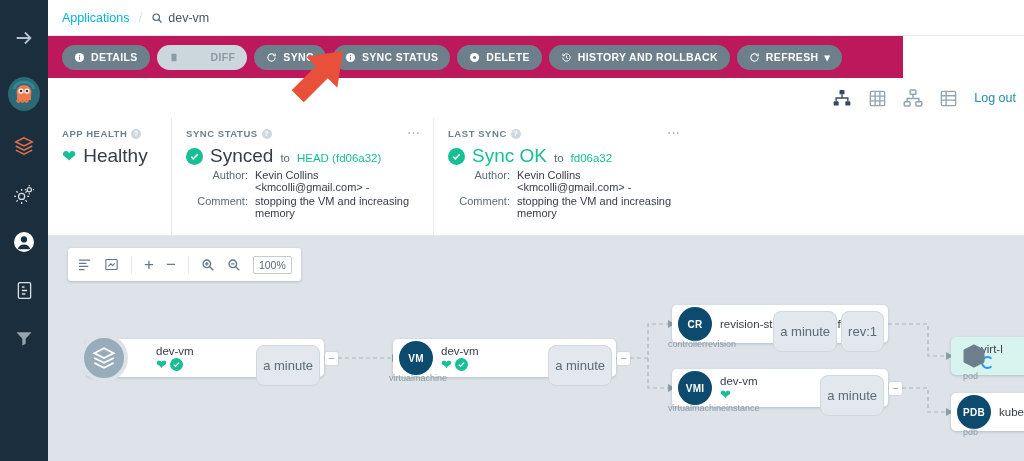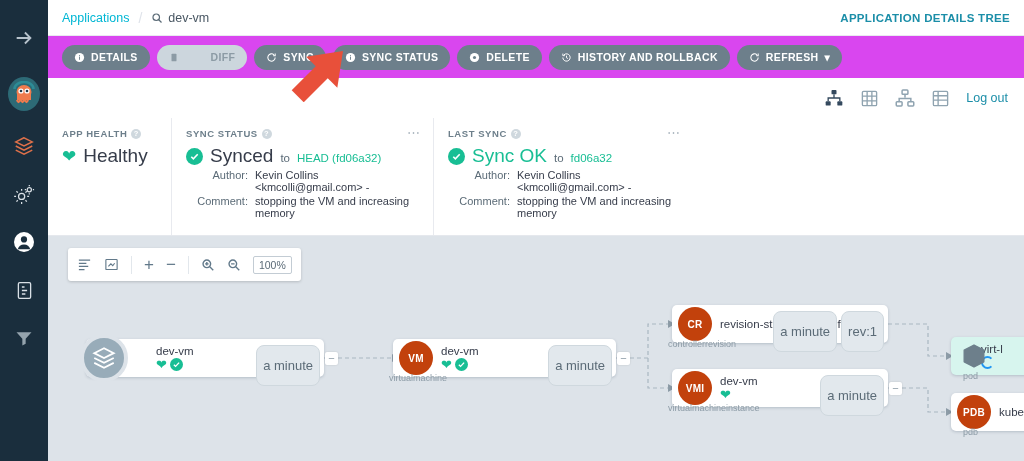--- a/index.html
+++ b/index.html
@@ -44,37 +44,37 @@
   .crumb-sep { color: #dfe3ea; margin: 0 9px; font-size: 14px; }
   .crumb-cur { color: #495763; font-size: 12.5px; display:flex; align-items:center; gap:5px;}
   .crumb-cur svg { display:block; }
   #page-title-right {
     margin-left: auto; color: #1b8ea8; font-size: 11.5px; font-weight: bold;
     letter-spacing: .3px;
   }
 
   
   #toolbar {
-    position: absolute; left: 48px; top: 36px; width: 976px; height: 42px;
-    background: #d946ef; display: flex; align-items: center; padding: 0 14px; gap: 7px;
+    position: absolute; left: 48px; top: 36px; width: 855px; height: 42px;
+    background: #be185d; display: flex; align-items: center; padding: 0 14px; gap: 7px;
   }
   .abtn {
     height: 25px; border-radius: 13px; background: #6d7f8b; color: #fff;
     display: flex; align-items: center; gap: 6px;
     padding: 0 12px; font-size: 10.5px; font-weight: bold; letter-spacing: .35px;
     cursor: pointer; white-space: nowrap;
   }
   .abtn.disabled { background: #ccd6dd; color: #8c9ba5; gap: 32px; }
   .abtn svg { display: block; flex: 0 0 auto; }
 
   
   #viewrow {
     position: absolute; left: 48px; top: 78px; width: 976px; height: 40px;
     background: #fff; display: flex; align-items: center; justify-content: flex-end;
-    padding-right: 16px; gap: 16px;
+    padding-right: 8px; gap: 16px;
   }
   .vicon { color: #8fa3b0; cursor: pointer; display:flex; }
   .vicon.active { color: #34495e; }
   #logout { color: #1b8ea8; font-size: 12.5px; cursor: pointer; }
 
   
   #cards {
     position: absolute; left: 48px; top: 118px; width: 976px; height: 118px;
     background: #fff; display: flex; border-bottom: 1px solid #e5e8ed;
   }
@@ -127,21 +127,21 @@
   
   .node {
     position: absolute; background: #fff; border-radius: 5px;
     box-shadow: 0 1px 3px rgba(40,60,80,.22); height: 38px;
     display: flex; align-items: center;
   }
   .node.mint { background: #d7f5ee; }
   .node-badge {
     position: absolute; left: 6px; top: 2px;
     width: 34px; height: 34px; border-radius: 50%;
-    background: #c2410c; color: #fff;
+    background: #0c4a6e; color: #fff;
     display: flex; align-items: center; justify-content: center;
     font-size: 10px; font-weight: bold; letter-spacing: .3px;
   }
   .node-badge.big {
     width: 48px; height: 48px; left: -6px; top: -5px; background: #98acb9;
     border: 4px solid #dde3e9;
   }
   .node-kind {
     position: absolute; left: -4px; top: 34px; font-size: 9px; color: #8d9ca7;
     white-space: nowrap;
@@ -238,21 +238,20 @@
 <div id="topbar">
   <span class="crumb-link">Applications</span>
   <span class="crumb-sep">/</span>
   <span class="crumb-cur">
     <svg width="12" height="12" viewBox="0 0 24 24" fill="none" stroke="#5b6b77" stroke-width="2.4">
       <circle cx="10.5" cy="10.5" r="6.5"></circle>
         <path d="M15.5 15.5 21 21"></path>
     </svg>
     <span>dev-vm</span>
   </span>
-  <span id="page-title-right">APPLICATION DETAILS TREE</span>
 </div>
 
 <div id="toolbar">
 
   <div class="abtn">
     <svg width="11" height="11" viewBox="0 0 24 24">
         <circle cx="12" cy="12" r="10" fill="#fff"></circle>
         <rect x="11" y="10" width="2" height="7" fill="#6d7f8b"></rect>
         <rect x="11" y="6.5" width="2" height="2" fill="#6d7f8b"></rect>
       </svg>

